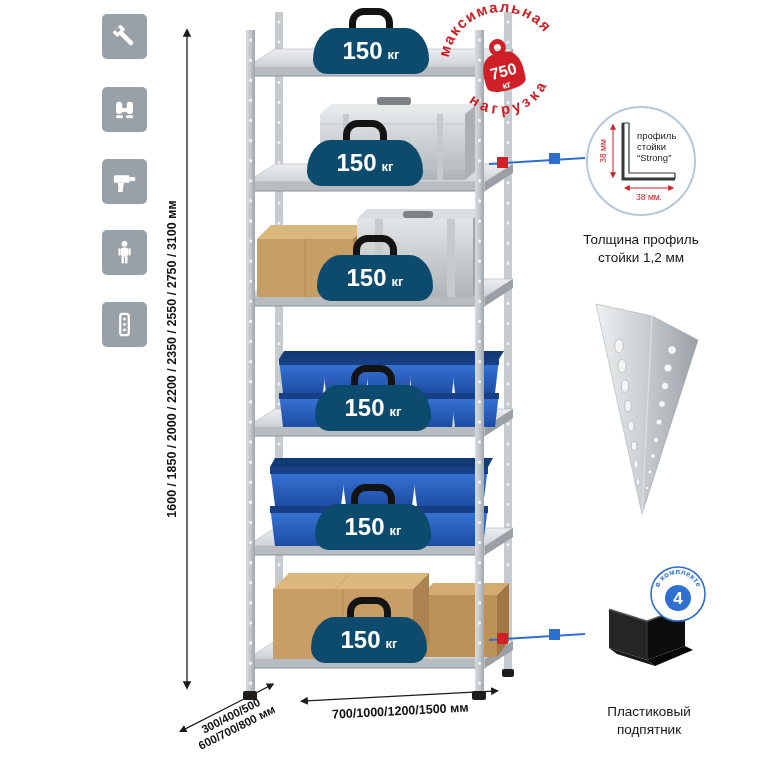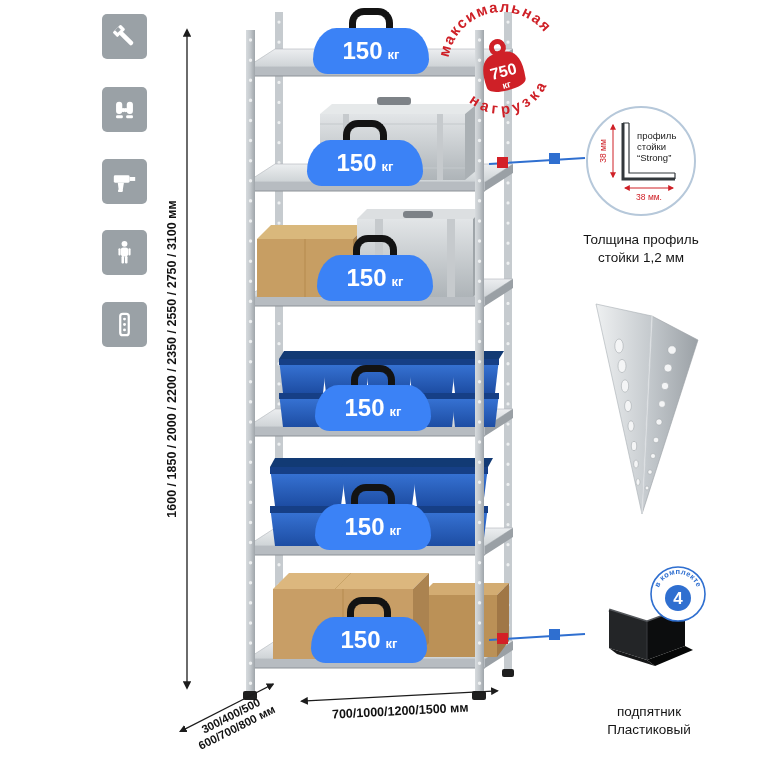--- a/index.html
+++ b/index.html
@@ -4,21 +4,21 @@
 <style>
   html,body{margin:0;padding:0}
   body{width:765px;height:765px;position:relative;background:#fff;overflow:hidden;
        font-family:"Liberation Sans","DejaVu Sans",sans-serif;color:#111}
   .abs{position:absolute}
   .icon-tile{position:absolute;left:102px;width:45px;height:45px;background:#9aa1a6;
              border-radius:5px;display:flex;align-items:center;justify-content:center;z-index:3}
   .weight{position:absolute;width:118px;display:flex;flex-direction:column;align-items:center;z-index:6}
   .weight .handle{width:30px;height:15px;border:7px solid #131313;border-bottom:none;
                   border-radius:15px 15px 0 0}
-  .weight .body{margin-top:-2px;width:116px;height:46px;background:#3b82f6;
+  .weight .body{margin-top:-2px;width:116px;height:46px;background:#0c4a6e;
                 border-radius:24px 24px 15px 15px/32px 32px 15px 15px;
                 display:flex;align-items:center;justify-content:center;gap:5px;color:#fff}
   .weight .num{font-size:24px;font-weight:700;line-height:1}
   .weight .unit{font-size:13px;font-weight:700;margin-top:7px}
   .note{position:absolute;text-align:center;font-size:13.5px;line-height:1.3;color:#151515;z-index:3}
   .note span{display:block}
   .overlay{position:absolute;left:0;top:0;z-index:4;pointer-events:none}
   .z2{z-index:2}.z5{z-index:5}
 </style>
 </head>
@@ -379,22 +379,22 @@
   <circle cx="30" cy="32" r="27" fill="#fff" stroke="#2f6fd0" stroke-width="1.6"></circle>
   <path id="badgeArc" d="M10 32 A20 20 0 0 1 50 32" fill="none"></path>
   <text font-size="7.5" font-weight="700" fill="#2f6fd0" letter-spacing="0.4">
     <textPath href="#badgeArc" startOffset="50%" text-anchor="middle">в комплекте</textPath>
   </text>
   <circle cx="30" cy="36" r="13" fill="#2f6fd0"></circle>
   <text x="30" y="42" text-anchor="middle" font-size="17" font-weight="700" fill="#fff">4</text>
 </svg>
 
 <div class="note" style="left:574px;top:703px;width:150px">
+  <span>Пластиковый</span>
   <span>подпятник</span>
-  <span>Пластиковый</span>
 </div>
 
 <svg class="overlay" width="765" height="765" viewBox="0 0 765 765">
   <defs>
     <marker id="mB" viewBox="0 0 10 10" refX="8" refY="5" markerWidth="6.5" markerHeight="6.5" orient="auto-start-reverse">
       <path d="M0 0L10 5L0 10z" fill="#1c1c1c"></path>
     </marker>
   </defs>
 
   <g>

